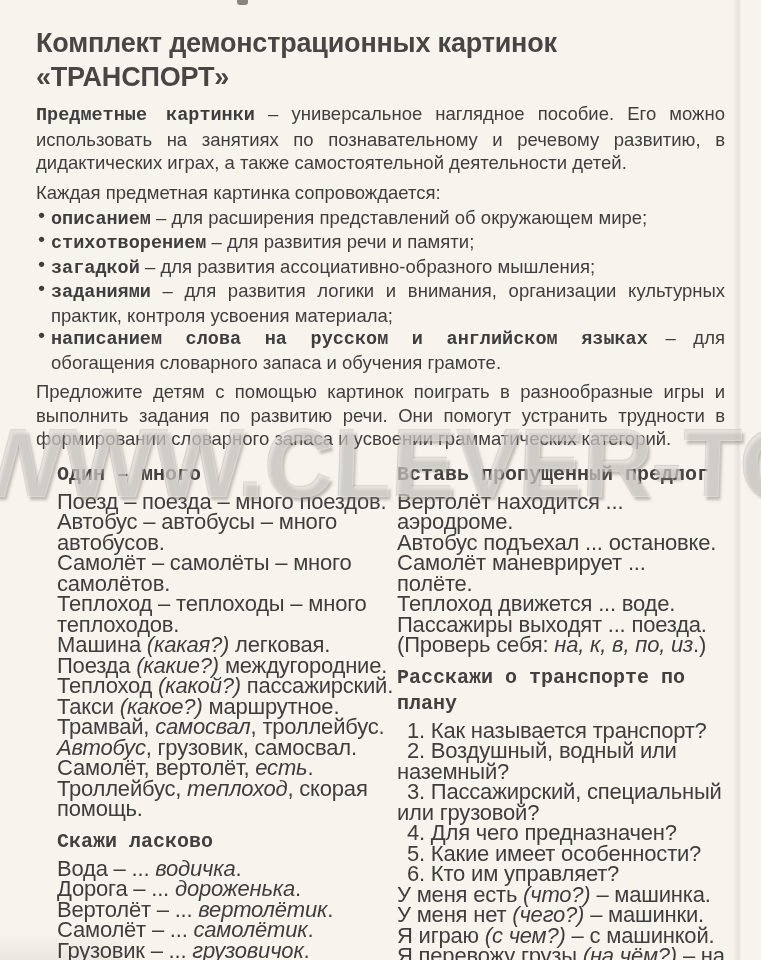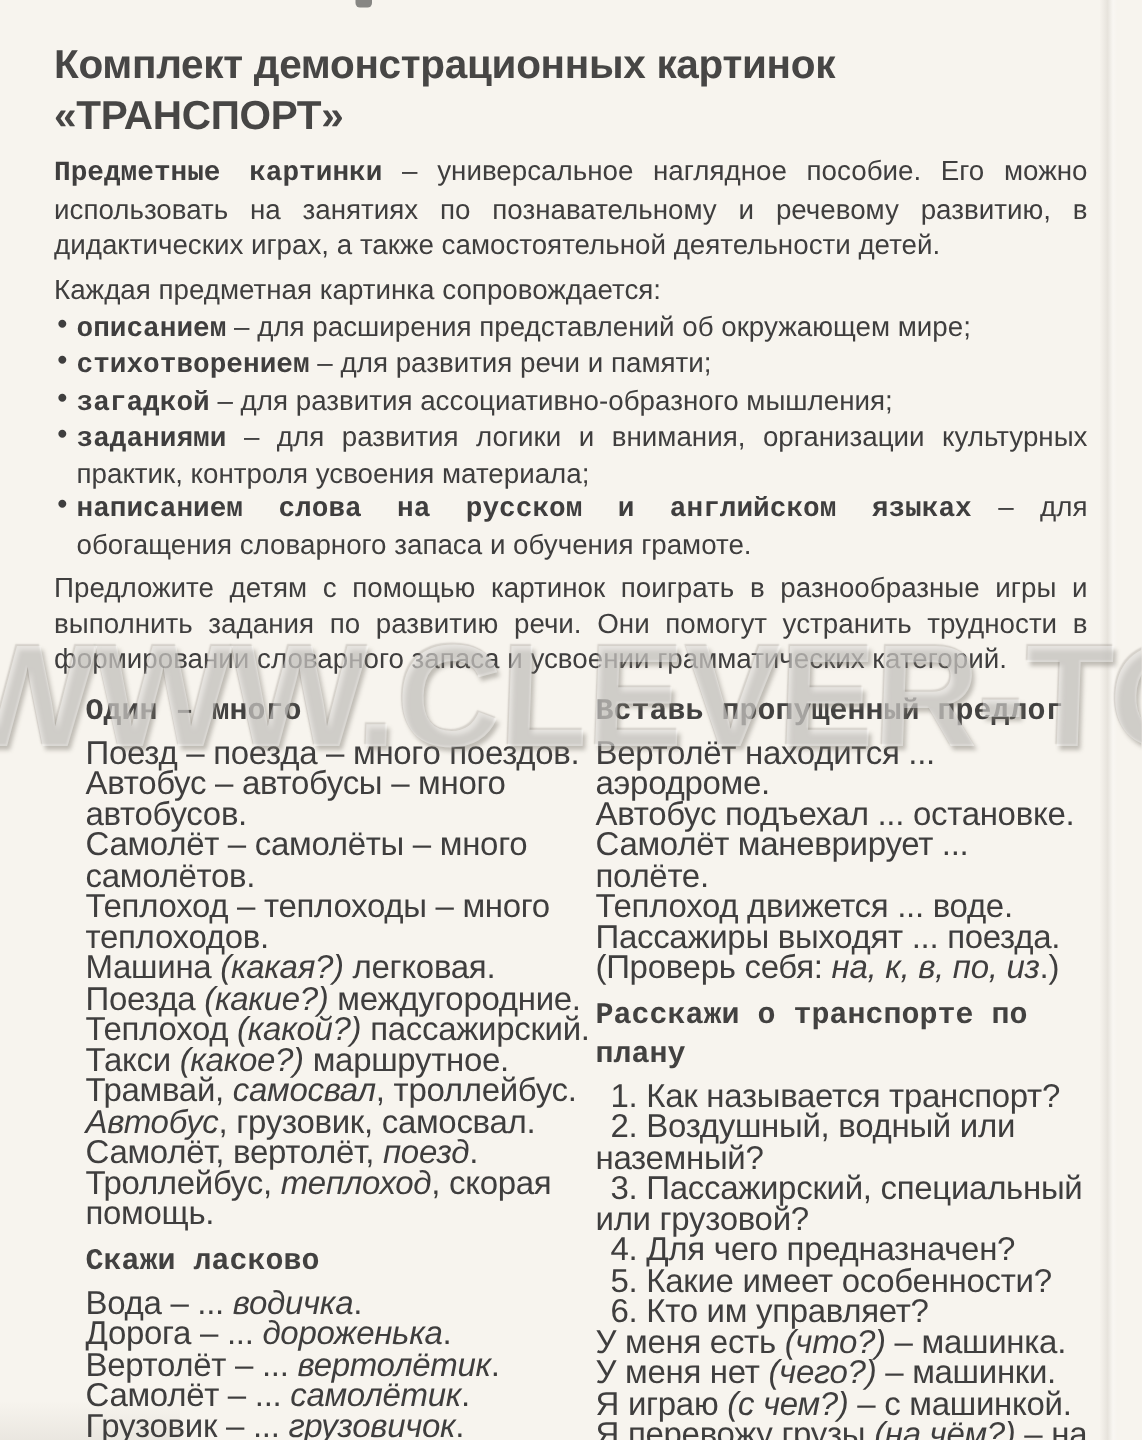--- a/index.html
+++ b/index.html
@@ -83,21 +83,21 @@
         </div>
         <div class="sec">
           <div class="line"><span>Машина </span><span class="i">(какая?)</span><span> легковая.</span></div>
           <div class="line"><span>Поезда </span><span class="i">(какие?)</span><span> междугородние.</span></div>
           <div class="line"><span>Теплоход </span><span class="i">(какой?)</span><span> пассажирский.</span></div>
           <div class="line"><span>Такси </span><span class="i">(какое?)</span><span> маршрутное.</span></div>
         </div>
         <div class="sec">
           <div class="line"><span>Трамвай, </span><span class="i">самосвал</span><span>, троллейбус.</span></div>
           <div class="line"><span class="i">Автобус</span><span>, грузовик, самосвал.</span></div>
-          <div class="line"><span>Самолёт, вертолёт, </span><span class="i">поезд</span><span>.</span></div>
+          <div class="line"><span>Самолёт, вертолёт, </span><span class="i">есть</span><span>.</span></div>
           <div class="line"><span>Троллейбус, </span><span class="i">теплоход</span><span>, скорая помощь.</span></div>
         </div>
         <div class="sec">
           <div class="sec-h"><span class="b">Скажи ласково</span></div>
           <div class="line"><span>Вода – ... </span><span class="i">водичка</span><span>.</span></div>
           <div class="line"><span>Дорога – ... </span><span class="i">дороженька</span><span>.</span></div>
           <div class="line"><span>Вертолёт – ... </span><span class="i">вертолётик</span><span>.</span></div>
           <div class="line"><span>Самолёт – ... </span><span class="i">самолётик</span><span>.</span></div>
           <div class="line"><span>Грузовик – ... </span><span class="i">грузовичок</span><span>.</span></div>
           <div class="line"><span>Трамвай – ... </span><span class="i">трамвайчик</span><span>.</span></div>

